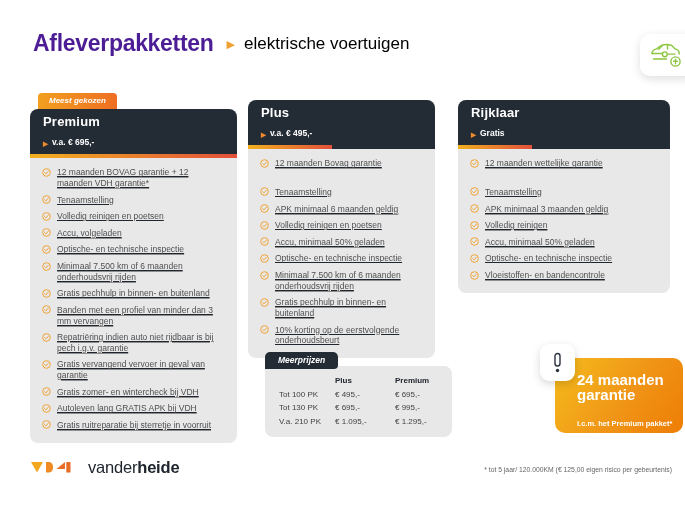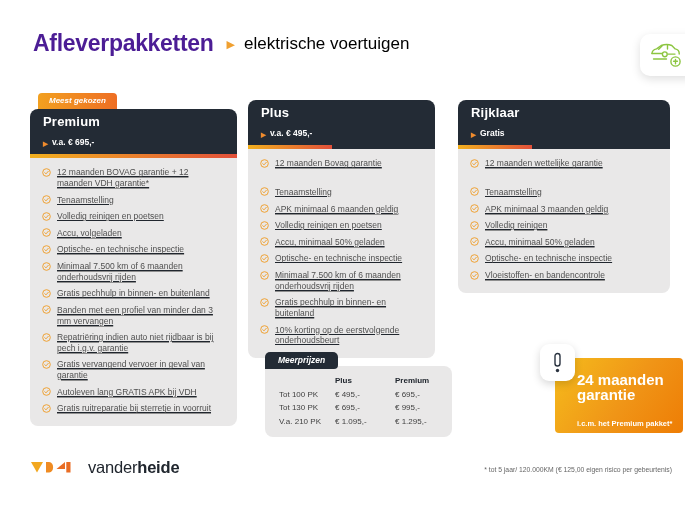--- a/index.html
+++ b/index.html
@@ -43,21 +43,21 @@
   .meer-col{position:absolute;left:248px;top:349px;width:187px;margin-left:17px;}
   .meer-badge{display:inline-block;background:#232B35;color:#fff;font-style:italic;font-weight:700;
               font-size:8.5px;padding:3px 13px 4px;border-radius:5px 5px 4px 0;position:relative;z-index:2;}
   .meer-card{background:#E9E8E8;border-radius:0 8px 8px 8px;padding:10px 14px 11px;margin-top:-3px;
              position:relative;z-index:1;box-sizing:border-box;}
   .meer-grid{display:grid;grid-template-columns:56px 60px auto;row-gap:4.5px;font-size:8px;color:#3F3F3F;}
   .meer-grid .head{font-weight:700;color:#20262E;}
 
   
   .promo-wrap{position:absolute;left:540px;top:344px;width:145px;height:92px;}
-  .promo-box{position:absolute;left:15px;top:14px;width:128px;height:75px;border-radius:4px;
+  .promo-box{position:absolute;left:15px;top:14px;width:128px;height:75px;border-radius:10px;
              background:linear-gradient(125deg,#F5BC1C 0%,#F09517 55%,#EE7D05 100%);
              color:#fff;box-sizing:border-box;padding:14px 10px 0 22px;}
   .promo-title{font-size:15px;font-weight:800;line-height:1.03;max-width:102px;}
   .promo-sub{font-size:7.5px;font-weight:700;margin-top:16px;}
   .promo-icon-card{position:absolute;left:0;top:0;width:35px;height:37px;background:#fff;border-radius:9px;
                    box-shadow:0 3px 9px rgba(0,0,0,0.16);display:flex;align-items:center;justify-content:center;z-index:2;}
 
   
   .footer-logo{position:absolute;left:30px;top:458px;display:flex;align-items:center;gap:16px;}
   .logo-text{font-size:16.5px;letter-spacing:-0.2px;color:#20262E;}
@@ -165,20 +165,27 @@
                 <path d="M3.7 6.2 L5.3 7.8 L8.4 4.4" fill="none" stroke="#F0A030" stroke-width="1.3" stroke-linecap="round" stroke-linejoin="round"></path>
               </svg></span>
             <span class="ftext u">Repatriëring indien auto niet rijdbaar is bij pech i.g.v. garantie</span>
           </li>
           <li class="feature">
             <span class="check"><svg viewBox="0 0 12 12" width="9" height="9">
                 <circle cx="6" cy="6" r="5.1" fill="none" stroke="#F0A030" stroke-width="1.3"></circle>
                 <path d="M3.7 6.2 L5.3 7.8 L8.4 4.4" fill="none" stroke="#F0A030" stroke-width="1.3" stroke-linecap="round" stroke-linejoin="round"></path>
               </svg></span>
             <span class="ftext u">Gratis vervangend vervoer in geval van garantie</span>
+          </li>
+          <li class="feature">
+            <span class="check"><svg viewBox="0 0 12 12" width="9" height="9">
+                <circle cx="6" cy="6" r="5.1" fill="none" stroke="#F0A030" stroke-width="1.3"></circle>
+                <path d="M3.7 6.2 L5.3 7.8 L8.4 4.4" fill="none" stroke="#F0A030" stroke-width="1.3" stroke-linecap="round" stroke-linejoin="round"></path>
+              </svg></span>
+            <span class="ftext u">Gratis zomer- en wintercheck bij VDH</span>
           </li>
           <li class="feature">
             <span class="check"><svg viewBox="0 0 12 12" width="9" height="9">
                 <circle cx="6" cy="6" r="5.1" fill="none" stroke="#F0A030" stroke-width="1.3"></circle>
                 <path d="M3.7 6.2 L5.3 7.8 L8.4 4.4" fill="none" stroke="#F0A030" stroke-width="1.3" stroke-linecap="round" stroke-linejoin="round"></path>
               </svg></span>
             <span class="ftext u">Autoleven lang GRATIS APK bij VDH</span>
           </li>
           <li class="feature">
             <span class="check"><svg viewBox="0 0 12 12" width="9" height="9">

